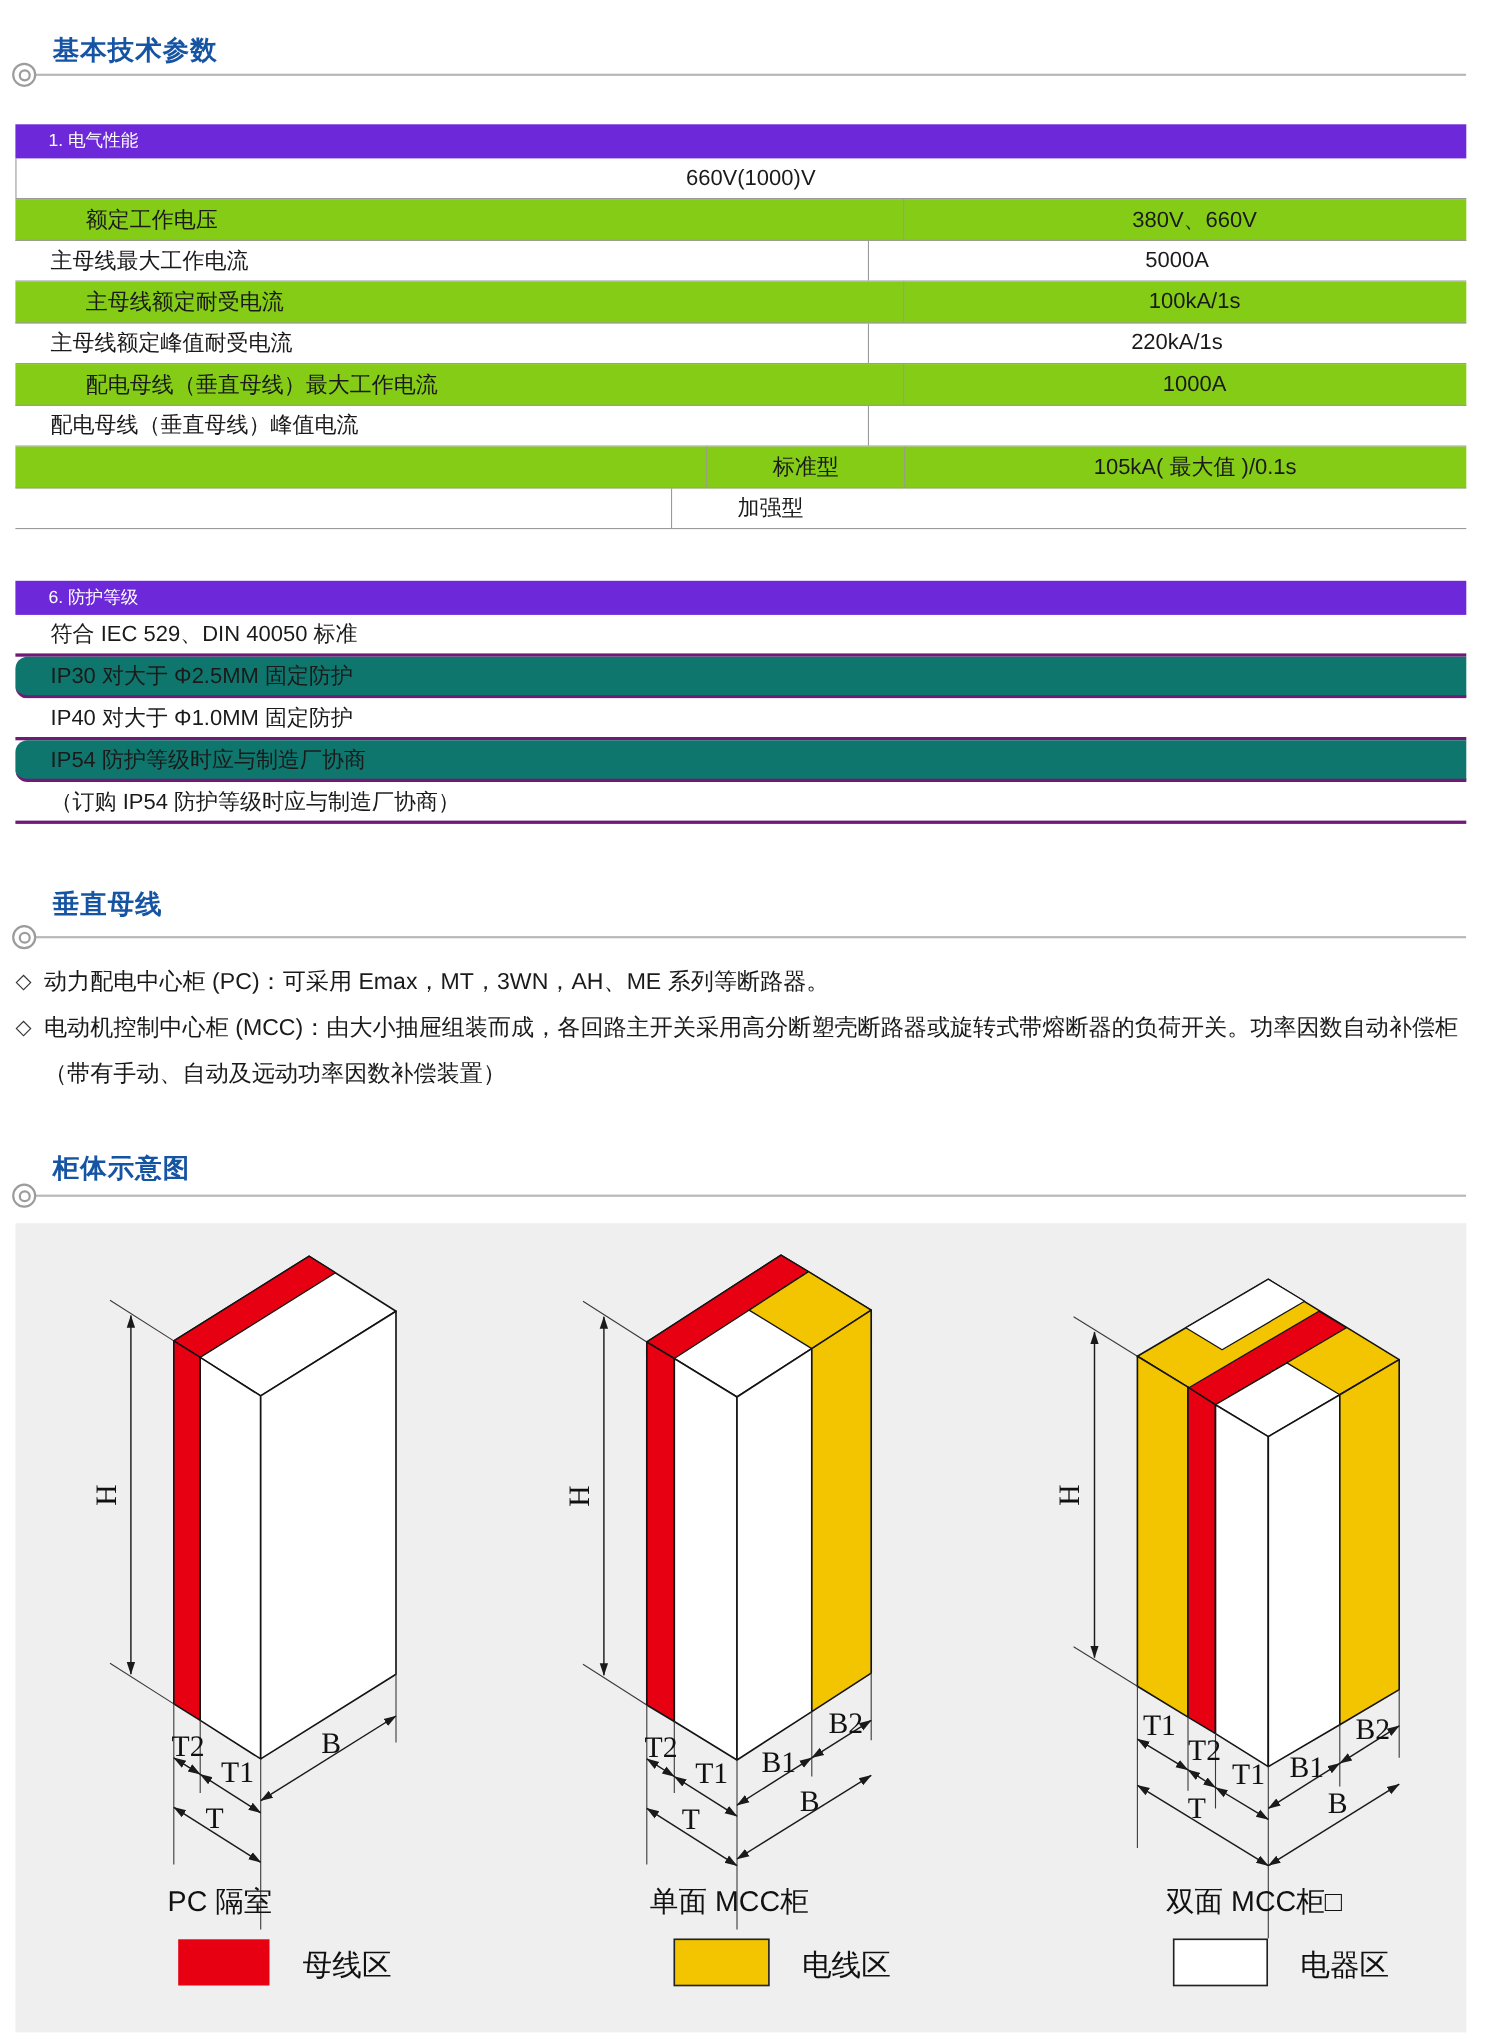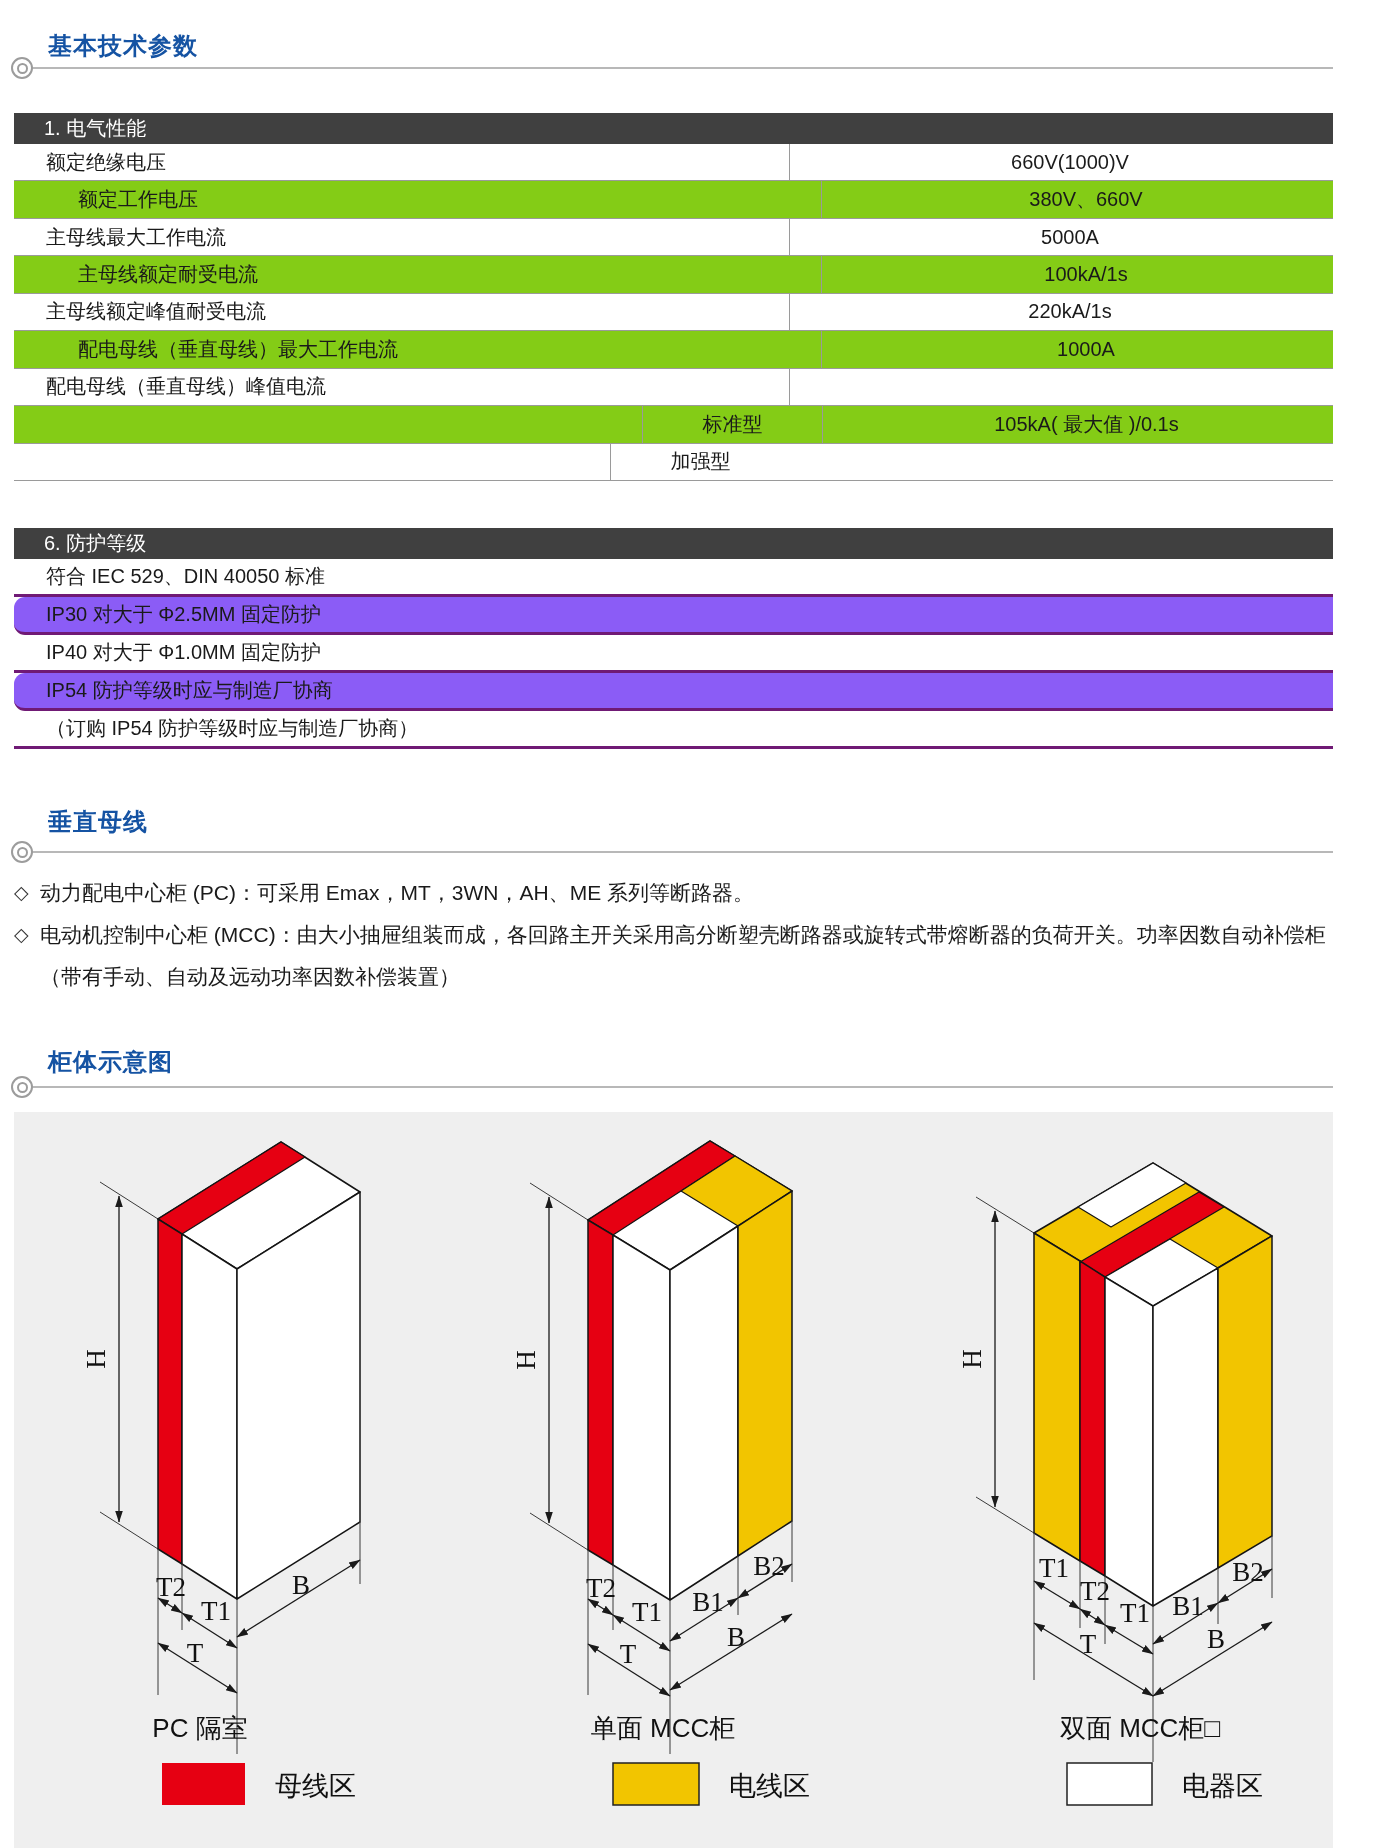--- a/index.html
+++ b/index.html
@@ -8,34 +8,34 @@
 
   
   .sec-head{position:absolute;left:48px;font-size:24px;font-weight:bold;color:#1553a3;letter-spacing:1px;}
   .sec-line{position:absolute;left:30px;right:0;height:0;border-top:2px solid #b8b8b8;}
   .sec-ring{position:absolute;left:11px;width:22px;height:22px;border:2px solid #9c9c9c;border-radius:50%;
             background:#fff;box-sizing:border-box;display:flex;align-items:center;justify-content:center;}
   .sec-ring::after{content:"";width:11px;height:11px;border:2px solid #9c9c9c;border-radius:50%;box-sizing:border-box;}
 
   
   .tbl{position:absolute;left:14px;width:1336px;}
-  .tbl-bar{height:31px;background:#404040;color:#ffffff;font-size:20px;line-height:31px;padding-left:30px;
+  .tbl-bar{height:31px;background:#6d28d9;color:#ffffff;font-size:16px;line-height:31px;padding-left:30px;
            box-sizing:border-box;}
   .trow{display:flex;align-items:center;height:37.45px;box-sizing:border-box;border-bottom:1px solid #9a9a9a;
         font-size:20px;}
   .trow.alt{background:#84cc16;padding-left:32px;}
   .c-label{width:775px;padding-left:32px;box-sizing:border-box;}
   .c-val{flex:1;text-align:center;border-left:1px solid #9a9a9a;align-self:stretch;display:flex;
          align-items:center;justify-content:center;}
   .c-spacer{width:596px;align-self:stretch;}
   .c-type{width:179px;text-align:center;border-left:1px solid #9a9a9a;align-self:stretch;display:flex;
           align-items:center;justify-content:center;}
   .t2row{display:flex;align-items:center;height:38px;box-sizing:border-box;border-bottom:3px solid #701a75;
          font-size:20px;padding-left:32px;}
-  .t2row.alt{background:#8b5cf6;border-radius:11px;}
+  .t2row.alt{background:#0f766e;border-radius:11px;}
 
   
   .types{position:absolute;left:14px;top:872px;width:1330px;font-size:21px;line-height:42px;}
   .type-item{display:flex;align-items:flex-start;}
   .bullet{width:26px;flex:0 0 26px;font-size:19px;color:#333;}
   .type-text{width:1292px;}
 
   
   .panel{position:absolute;left:14px;top:1112px;width:1345px;height:736px;background:#efefef;}
   .panel svg{display:block;}
@@ -53,21 +53,20 @@
 <div class="page">
 
   <div class="sec-head" style="top:30px;">基本技术参数</div>
   <div class="sec-line" style="top:67px;"></div>
   <div class="sec-ring" style="top:57px;"></div>
 
   <div class="tbl" style="top:113px;">
     <div class="tbl-bar">1. 电气性能</div>
 
     <div class="trow">
-      <div class="c-label">额定绝缘电压</div>
       <div class="c-val">660V(1000)V</div>
     </div>
     <div class="trow alt">
       <div class="c-label">额定工作电压</div>
       <div class="c-val">380V、660V</div>
     </div>
     <div class="trow">
       <div class="c-label">主母线最大工作电流</div>
       <div class="c-val">5000A</div>
     </div>

